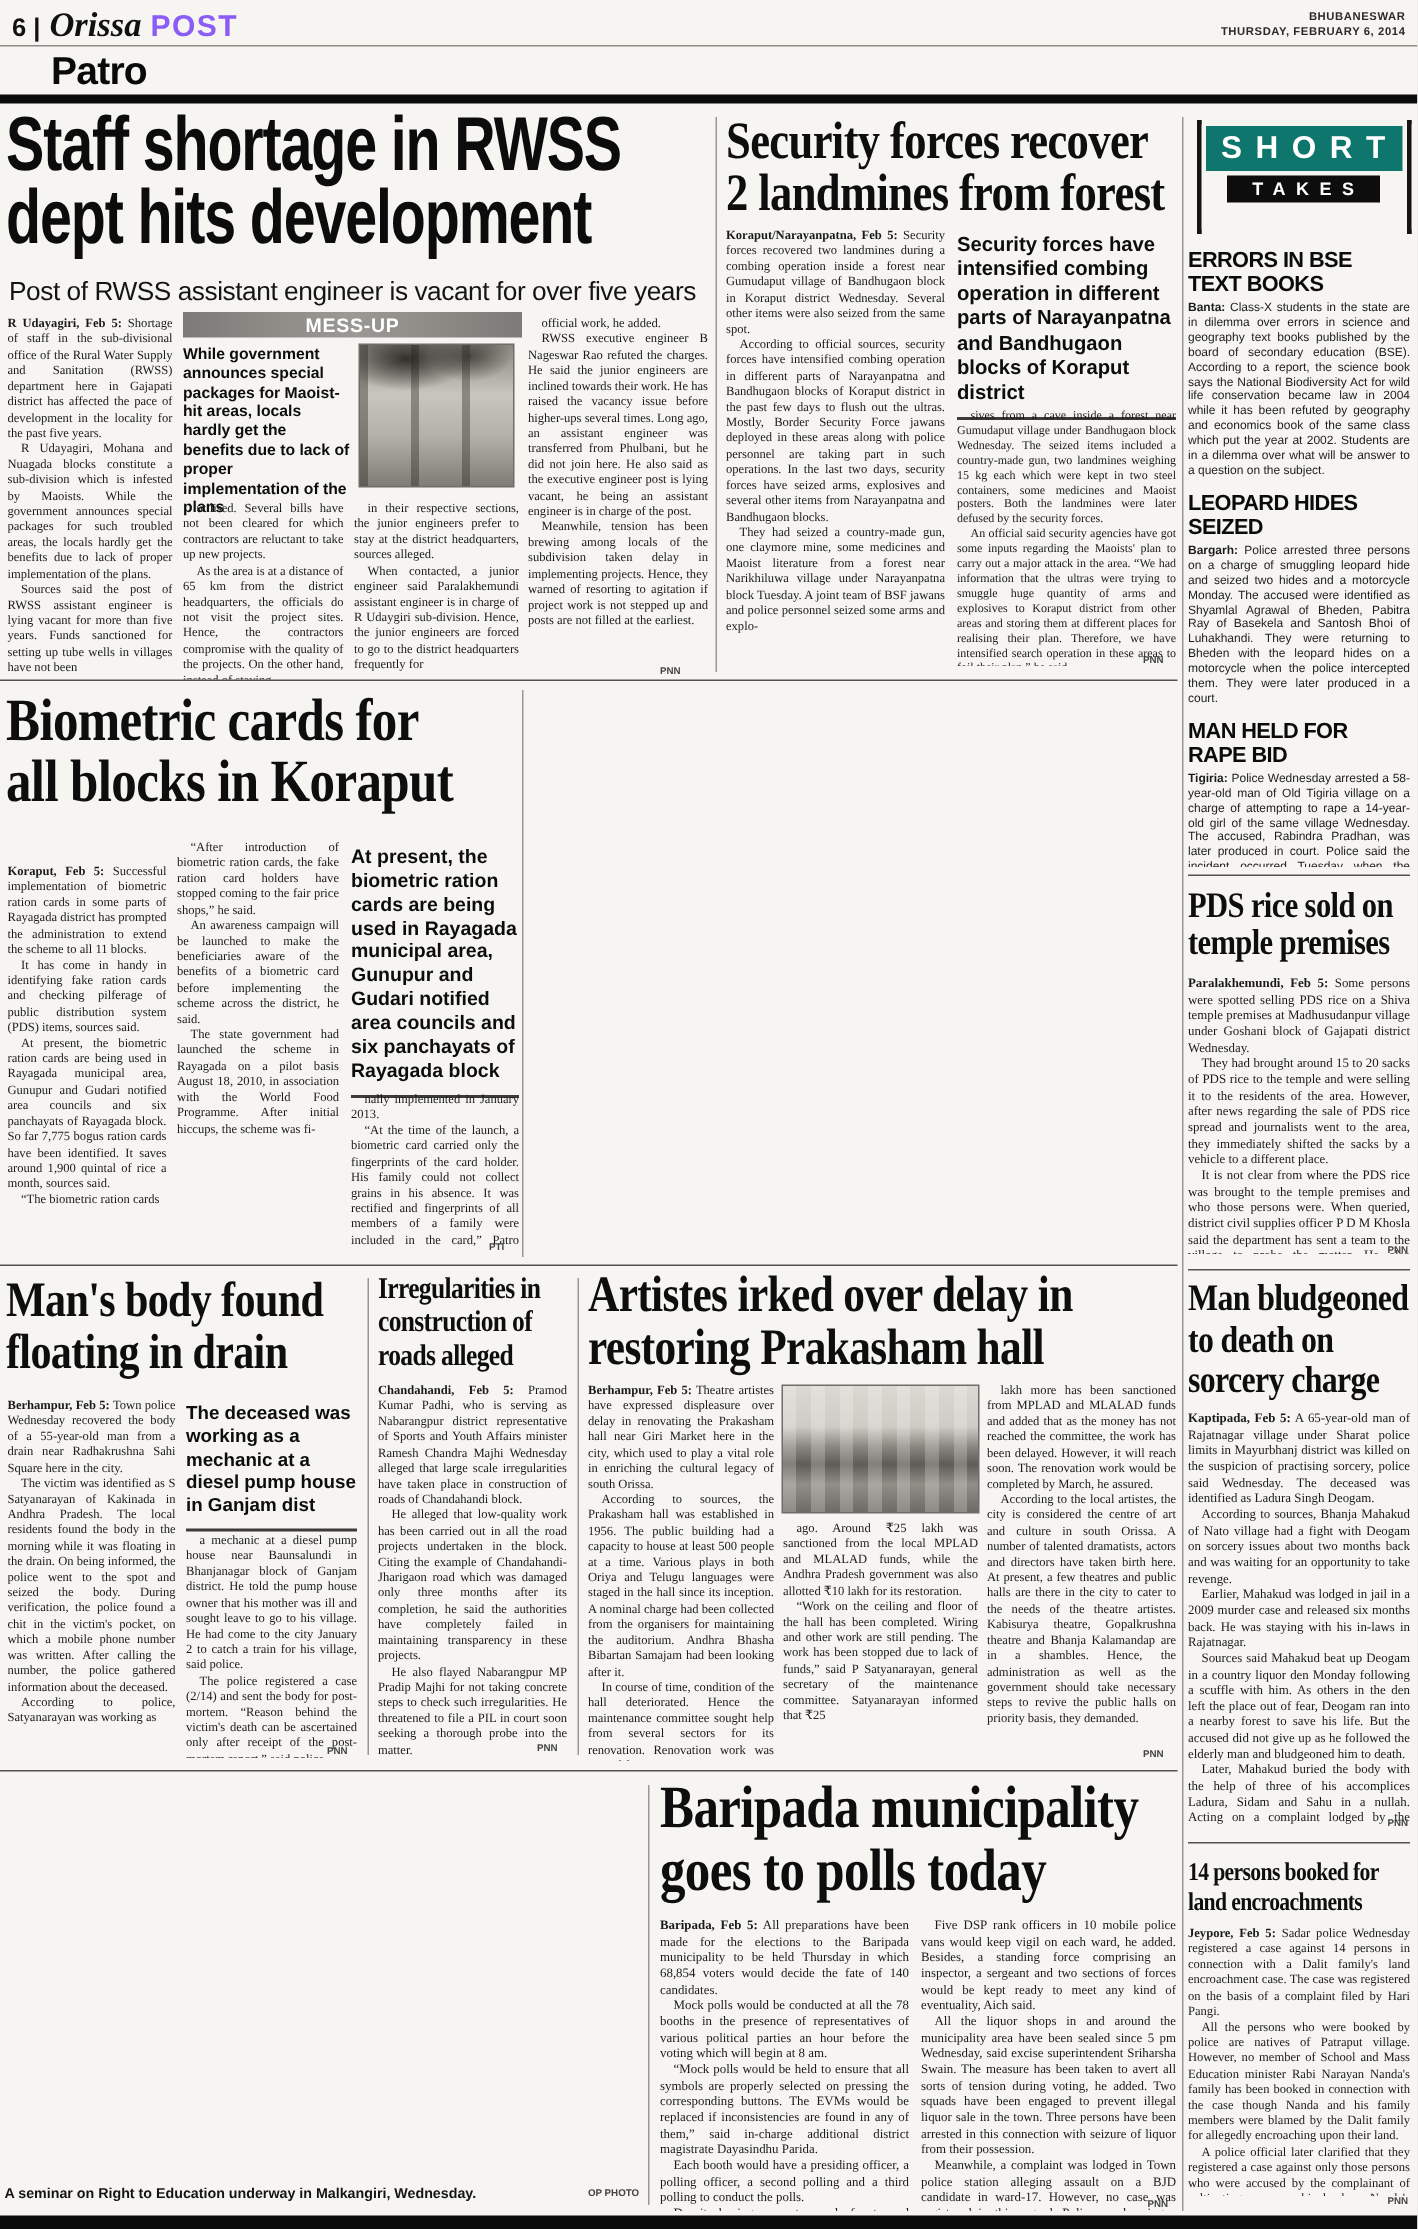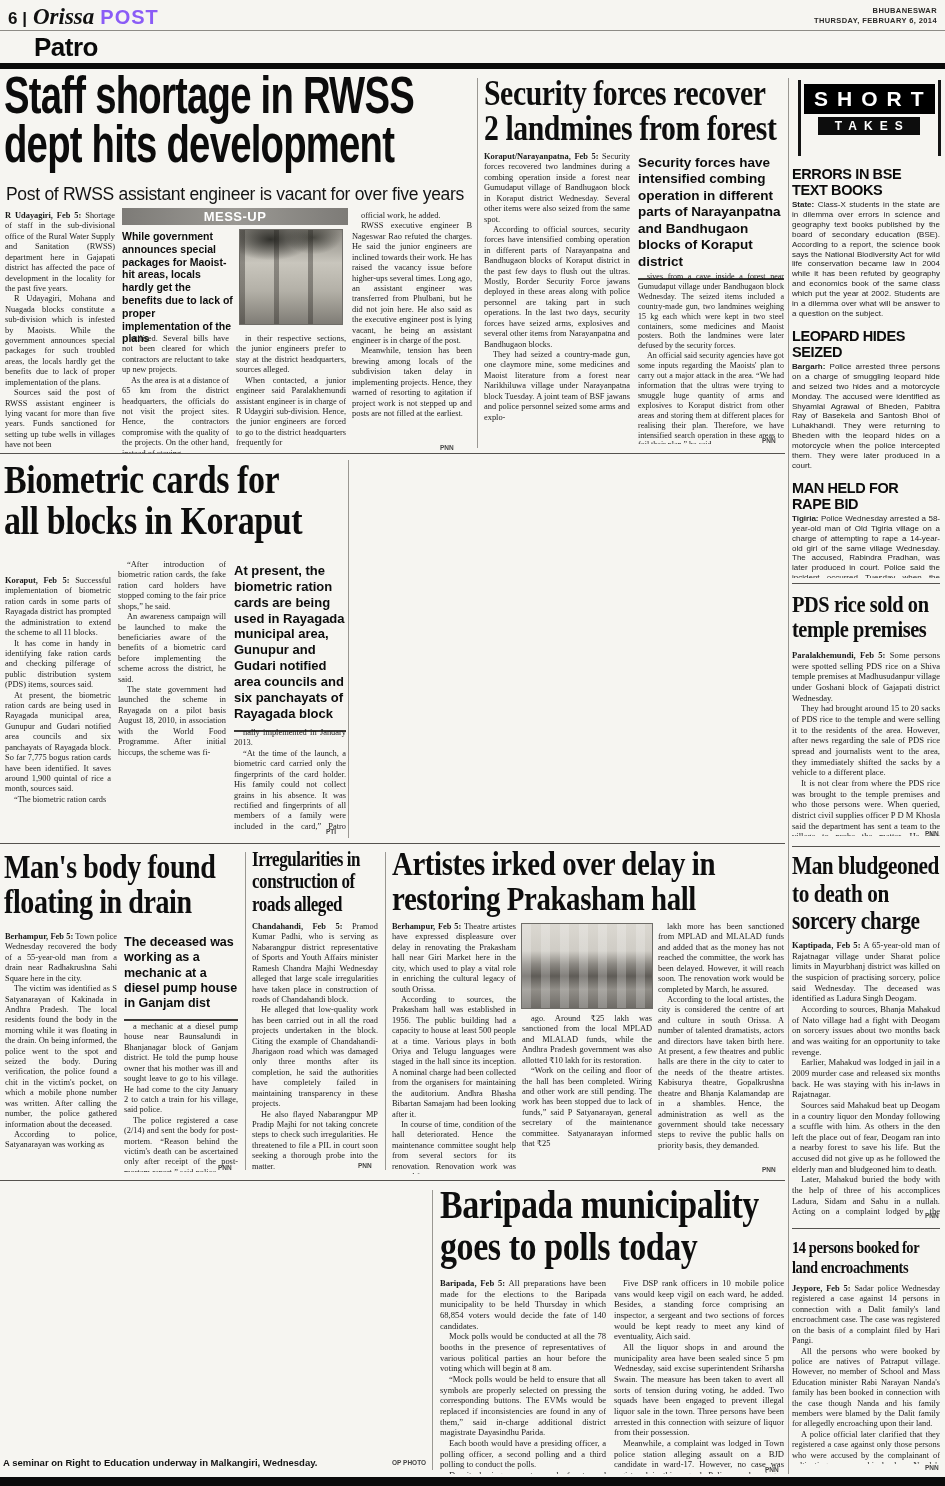--- a/index.html
+++ b/index.html
@@ -40,21 +40,21 @@
               font-family:"Liberation Sans","DejaVu Sans",sans-serif;font-weight:bold;
               font-size:13px;text-align:center;line-height:17px;height:17px;letter-spacing:.5px;}
   .messup-quote{font-family:"Liberation Sans","DejaVu Sans",sans-serif;font-weight:bold;
                 font-size:10.5px;line-height:1.22;color:#0d0d0d;}
   
   .st-logo{display:flex;align-items:stretch;}
   .st-bracket{width:9px;border:3px solid #141414;}
   .st-bracket.l{border-right:none;}
   .st-bracket.r{border-left:none;}
   .st-mid{flex:1;display:flex;flex-direction:column;align-items:center;padding:4px 3px;gap:3px;}
-  .st-short{background:#000000;color:#fff;font-family:"Liberation Sans","DejaVu Sans",sans-serif;
+  .st-short{background:#0f766e;color:#fff;font-family:"Liberation Sans","DejaVu Sans",sans-serif;
             font-weight:bold;font-size:21px;letter-spacing:9px;padding:3px 2px 3px 10px;
             width:100%;box-sizing:border-box;text-align:center;}
   .st-takes{background:#0d0d0d;color:#fff;font-family:"Liberation Sans","DejaVu Sans",sans-serif;
             font-weight:bold;font-size:12px;letter-spacing:7px;padding:2px 2px 2px 8px;
             width:78%;box-sizing:border-box;text-align:center;}
   .st-item{margin-bottom:9px;}
   .st-head{font-family:"Liberation Sans","DejaVu Sans",sans-serif;font-weight:bold;
            font-size:14.5px;letter-spacing:-0.4px;margin-bottom:2px;color:#0b0b0b;}
   .st-body{font-family:"Liberation Sans","DejaVu Sans",sans-serif;font-size:8px;
            line-height:1.24;text-align:justify;margin:0;color:#1c1c1c;}
@@ -178,21 +178,21 @@
       <div class="st-bracket l"></div>
       <div class="st-mid">
         <div class="st-short">SHORT</div>
         <div class="st-takes">TAKES</div>
       </div>
       <div class="st-bracket r"></div>
     </div>
     <div class="abs" style="left:792px;top:166px;width:148px;height:412px;overflow:hidden;">
       <div class="st-item">
         <div class="st-head">ERRORS IN BSE TEXT BOOKS</div>
-        <p class="st-body"><span class="dl">State:</span>
+        <p class="st-body"><span class="dl">Banta:</span>
           <span>Class-X students in the state are in dilemma over errors in science and geography text books published by the board of secondary education (BSE). According to a report, the science book says the National Biodiversity Act for wild life conservation became law in 2004 while it has been refuted by geography and economics book of the same class which put the year at 2002. Students are in a dilemma over what will be answer to a question on the subject.</span></p>
       </div>
       <div class="st-item">
         <div class="st-head">LEOPARD HIDES SEIZED</div>
         <p class="st-body"><span class="dl">Bargarh:</span>
           <span>Police arrested three persons on a charge of smuggling leopard hide and seized two hides and a motorcycle Monday. The accused were identified as Shyamlal Agrawal of Bheden, Pabitra Ray of Basekela and Santosh Bhoi of Luhakhandi. They were returning to Bheden with the leopard hides on a motorcycle when the police intercepted them. They were later produced in a court.</span></p>
       </div>
       <div class="st-item">
         <div class="st-head">MAN HELD FOR RAPE BID</div>
         <p class="st-body"><span class="dl">Tigiria:</span>

